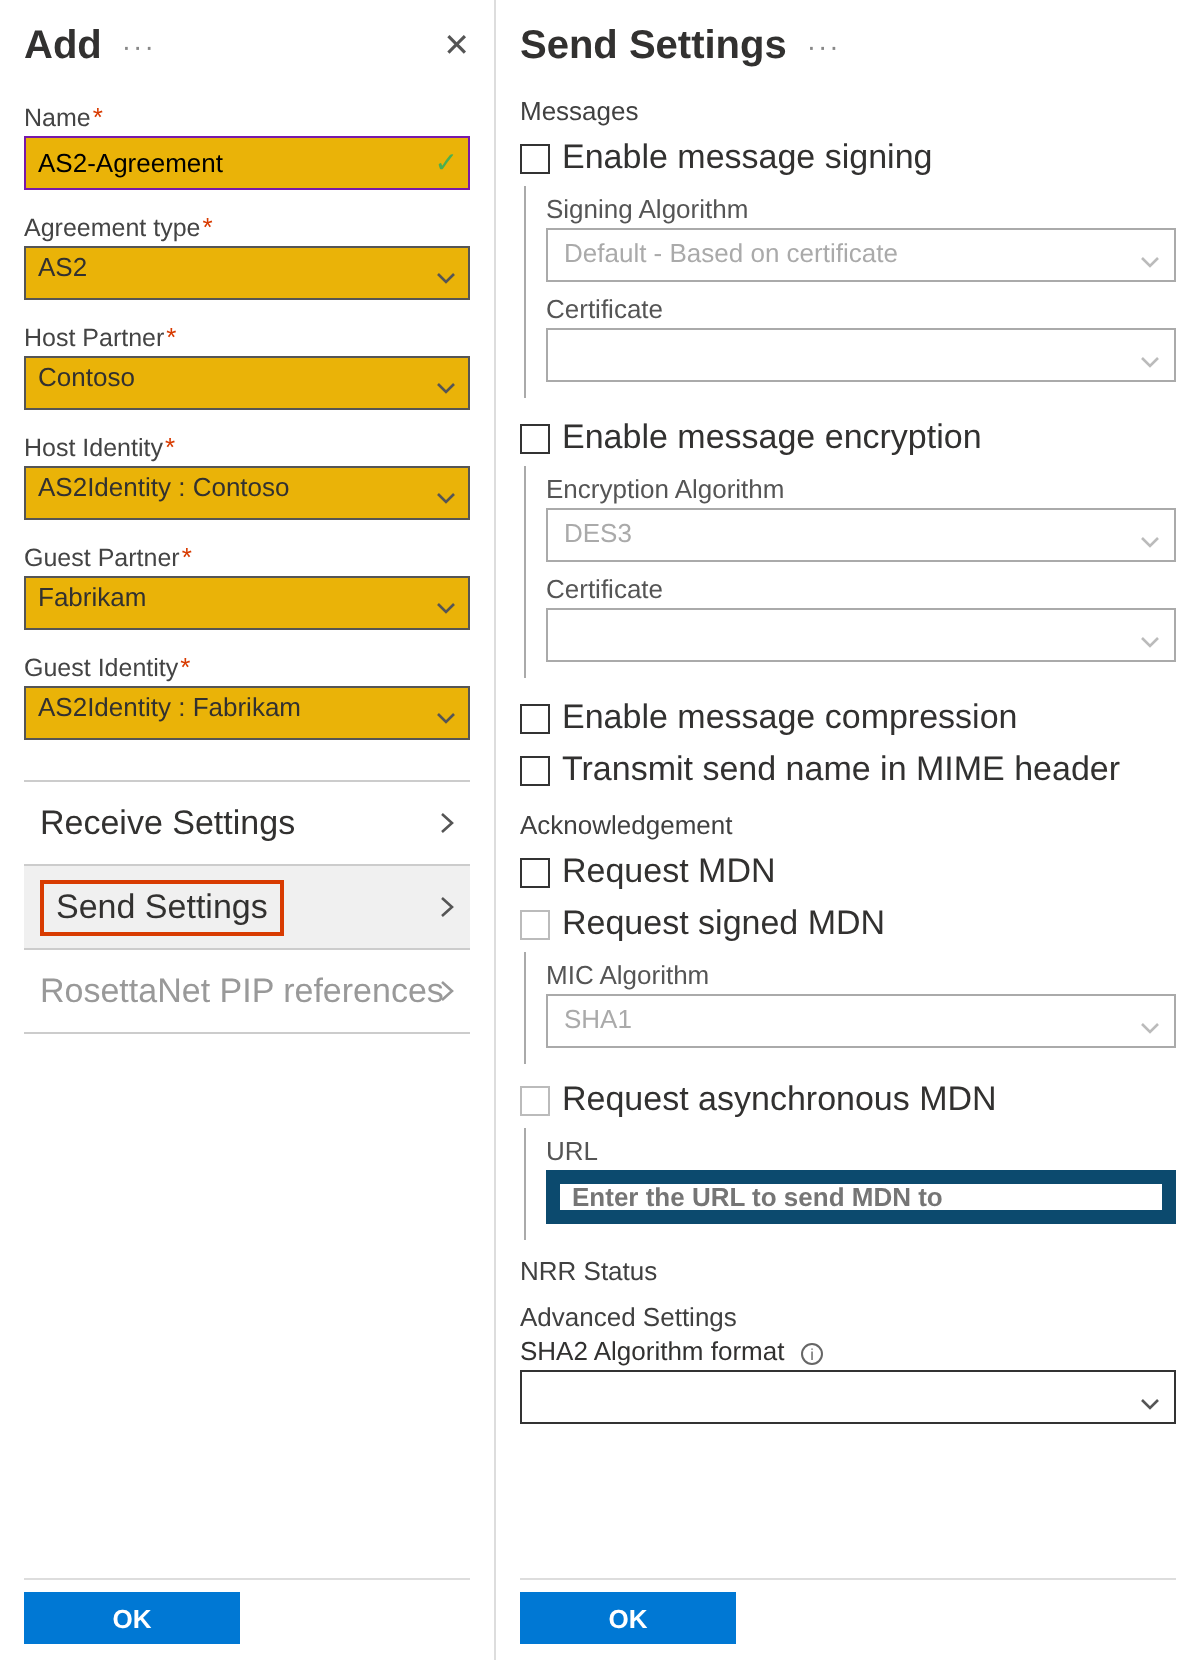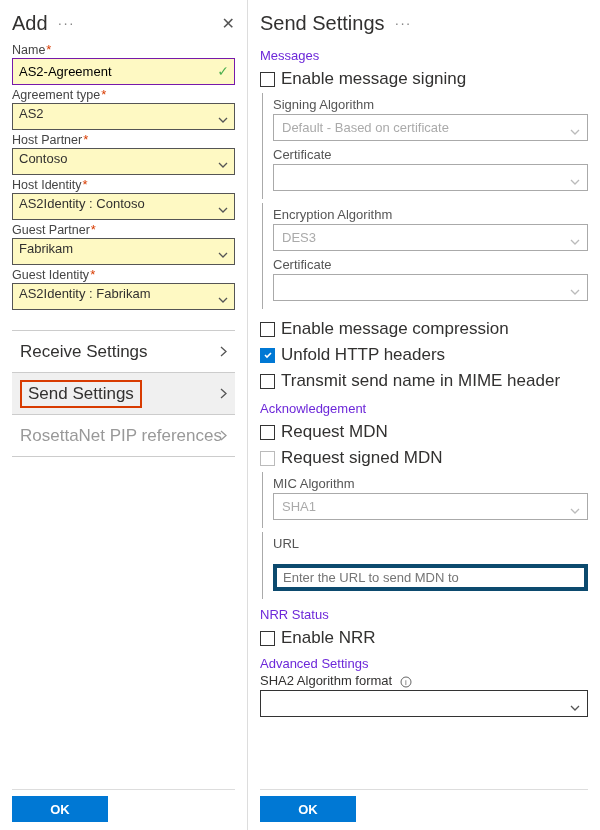--- a/index.html
+++ b/index.html
@@ -1,51 +1,51 @@
 <!DOCTYPE html>
 <html><head>
 <meta charset="utf-8">
 <style>
   * { box-sizing: border-box; font-family: "Segoe UI", Arial, sans-serif; }
   body { margin:0; padding:0; background:#fff; width:600px; height:830px; display:flex; color:#323130; }
   .left-pane { width:248px; border-right:1px solid #ddd; padding:6px 12px 0 12px; position:relative; display:flex; flex-direction:column; }
   .right-pane { flex:1; padding:6px 12px 0 12px; position:relative; display:flex; flex-direction:column; }
   .pane-header { display:flex; align-items:center; height:34px; }
-  .pane-title { font-size:20px; font-weight:400; }
+  .pane-title { font-size:20px; font-weight:700; }
   .pane-dots { margin-left:10px; color:#888; font-size:14px; letter-spacing:1px; cursor:pointer; }
   .close-x { margin-left:auto; font-size:16px; color:#555; cursor:pointer; }
-  .form-group { }
+  .form-group { margin-top:10px; }
   .form-label { font-size:12.5px; color:#444; display:inline-block; }
   .req { color:#d83b01; font-size:13px; margin-left:1px; }
-  .text-input, .select { width:100%; height:27px; border:1px solid #555; font-size:13px; padding:2px 22px 2px 6px; background:#fef9c3; position:relative; }
+  .text-input, .select { width:100%; height:27px; border:1px solid #555; font-size:13px; padding:2px 22px 2px 6px; background:#eab308; position:relative; }
   .name-input { border:1px solid #7719aa; }
   .input-wrap { position:relative; }
   .input-check { position:absolute; right:6px; top:5px; color:#4caf50; font-size:14px; }
   .select-wrap { position:relative;border-radius:12px; }
   .select-caret { position:absolute; right:7px; top:8px; pointer-events:none; }
   .caret-svg { width:10px; height:10px; }
   .nav-list { margin-top:20px; border-top:1px solid #ccc; }
   .nav-item { height:42px; display:flex; align-items:center; padding:0 8px; border-bottom:1px solid #ccc; font-size:17px; position:relative; cursor:pointer; }
   .nav-item .chev { position:absolute; right:8px; color:#555; }
   .nav-selected { background:#f0f0f0; }
   .nav-selected-box { border:2px solid #d83b01; padding:2px 6px; display:inline-block; }
   .nav-disabled { color:#999; }
-  .ok-button { background:#0078d4; color:#fff; border:none; font-size:13px; font-weight:600; height:26px; width:96px; cursor:pointer; }
+  .ok-button { background:#0078d4; color:#fff; border:none; font-size:13px; font-weight:600; height:26px; width:108px; cursor:pointer; }
   .ok-bar { position:absolute; bottom:8px; left:12px; right:12px; border-top:1px solid #ddd; padding-top:6px; background:#fff;}
-  .section-label { font-size:13px; color:#6d28d9; margin-top:8px; }
+  .section-label { font-size:13px; color:#404040; margin-top:8px; }
   .checkbox-row { display:flex; align-items:center; font-size:17px; margin-top:6px; }
   .chkbox { width:15px; height:15px; border:1px solid #333; margin-right:6px; display:inline-flex; align-items:center; justify-content:center; background:#fff; cursor:pointer; flex-shrink:0; }
   .chkbox.checked { background:#0078d4; border-color:#0078d4; }
   .chk-mark { width:10px; height:10px; }
   .sub-block { border-left:1px solid #aaa; margin-left:2px; padding:4px 0 8px 10px; margin-top:4px; }
   .sub-label { font-size:13px; color:#555; }
   .sel-disabled { width:100%; height:27px; border:1px solid #aaa; background:#fff; position:relative; padding:3px 22px 3px 8px; margin-top:2px; }
   .sel-disabled .val { color:#aaa; font-size:13px;margin-top:40px; }
   .sel-disabled .caret { position:absolute; right:7px; top:8px; }
-  .url-input { width:100%; height:27px; border:4px solid #0c4a6e; font-size:13px; padding:2px 6px; margin-top:13px; color:#888; }
+  .url-input { width:100%; height:27px; border:7px solid #0c4a6e; font-size:13px; padding:2px 6px; margin-top:2px; color:#888;font-weight:bold; }
   .sha-select { width:100%; height:27px; border:1px solid #333; background:#fff; position:relative; margin-top:2px; }
   .info-icon { width:12px; height:12px; display:inline-block; vertical-align:middle; margin-left:4px; }
   .right-content { overflow:hidden; flex:1; }
   .chkbox.disabled { border-color:#bbb; }
   svg.chevron-right { width:7px; height:11px; }
 </style>
 </head>
 <body>
 
 <div class="left-pane">
@@ -163,48 +163,44 @@
     </div>
     <div class="sub-label" style="margin-top:6px">Certificate</div>
     <div class="sel-disabled">
       <span class="val"></span>
       <span class="caret"><svg class="caret-svg" viewBox="0 0 10 10">
               <path d="M1 3 L5 7 L9 3" stroke="#bbb" fill="none" stroke-width="1.3"></path>
             </svg></span>
     </div>
   </div>
 
+  <div class="checkbox-row" style="margin-top:10px">
+    <span class="chkbox"></span>
+    <span>Enable message encryption</span>
+  </div>
   <div class="sub-block">
     <div class="sub-label">Encryption Algorithm</div>
     <div class="sel-disabled">
       <span class="val">DES3</span>
       <span class="caret"><svg class="caret-svg" viewBox="0 0 10 10">
               <path d="M1 3 L5 7 L9 3" stroke="#bbb" fill="none" stroke-width="1.3"></path>
             </svg></span>
     </div>
     <div class="sub-label" style="margin-top:6px">Certificate</div>
     <div class="sel-disabled">
       <span class="val"></span>
       <span class="caret"><svg class="caret-svg" viewBox="0 0 10 10">
               <path d="M1 3 L5 7 L9 3" stroke="#bbb" fill="none" stroke-width="1.3"></path>
             </svg></span>
     </div>
   </div>
 
   <div class="checkbox-row" style="margin-top:10px">
     <span class="chkbox"></span>
     <span>Enable message compression</span>
-  </div>
-  <div class="checkbox-row">
-    <span class="chkbox checked">
-      <svg class="chk-mark" viewBox="0 0 10 10">
-            <path d="M2 5 L4 7 L8 3" stroke="#fff" fill="none" stroke-width="1.6"></path>
-          </svg>
-    </span>
-    <span>Unfold HTTP headers</span>
   </div>
   <div class="checkbox-row">
     <span class="chkbox"></span>
     <span>Transmit send name in MIME header</span>
   </div>
 
   <div class="section-label" style="margin-top:10px">Acknowledgement</div>
   <div class="checkbox-row">
     <span class="chkbox"></span>
     <span>Request MDN</span>
@@ -216,30 +212,30 @@
   <div class="sub-block">
     <div class="sub-label">MIC Algorithm</div>
     <div class="sel-disabled">
       <span class="val">SHA1</span>
       <span class="caret"><svg class="caret-svg" viewBox="0 0 10 10">
               <path d="M1 3 L5 7 L9 3" stroke="#bbb" fill="none" stroke-width="1.3"></path>
             </svg></span>
     </div>
   </div>
 
+  <div class="checkbox-row" style="margin-top:8px">
+    <span class="chkbox disabled"></span>
+    <span>Request asynchronous MDN</span>
+  </div>
   <div class="sub-block">
     <div class="sub-label">URL</div>
     <input class="url-input" placeholder="Enter the URL to send MDN to" style="">
   </div>
 
   <div class="section-label" style="margin-top:8px">NRR Status</div>
-  <div class="checkbox-row">
-    <span class="chkbox"></span>
-    <span>Enable NRR</span>
-  </div>
 
   <div class="section-label" style="margin-top:8px">Advanced Settings</div>
   <div style="font-size:13px;margin-top:2px">
     <span>SHA2 Algorithm format</span>
     <span class="info-icon"><svg viewBox="0 0 12 12">
             <circle cx="6" cy="6" r="5" stroke="#666" fill="none" stroke-width="1"></circle>
             <text x="6" y="9" text-anchor="middle" font-size="8" fill="#666">i</text>
           </svg></span>
   </div>
   <div class="sha-select">

